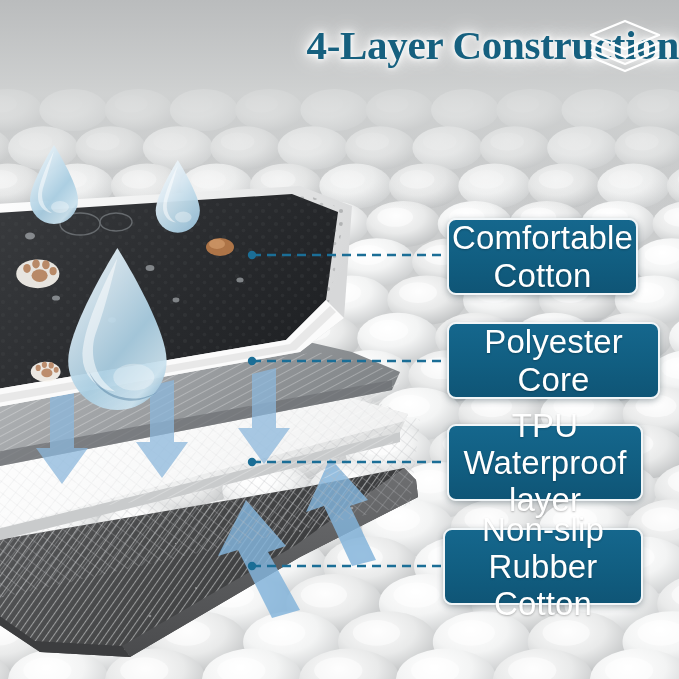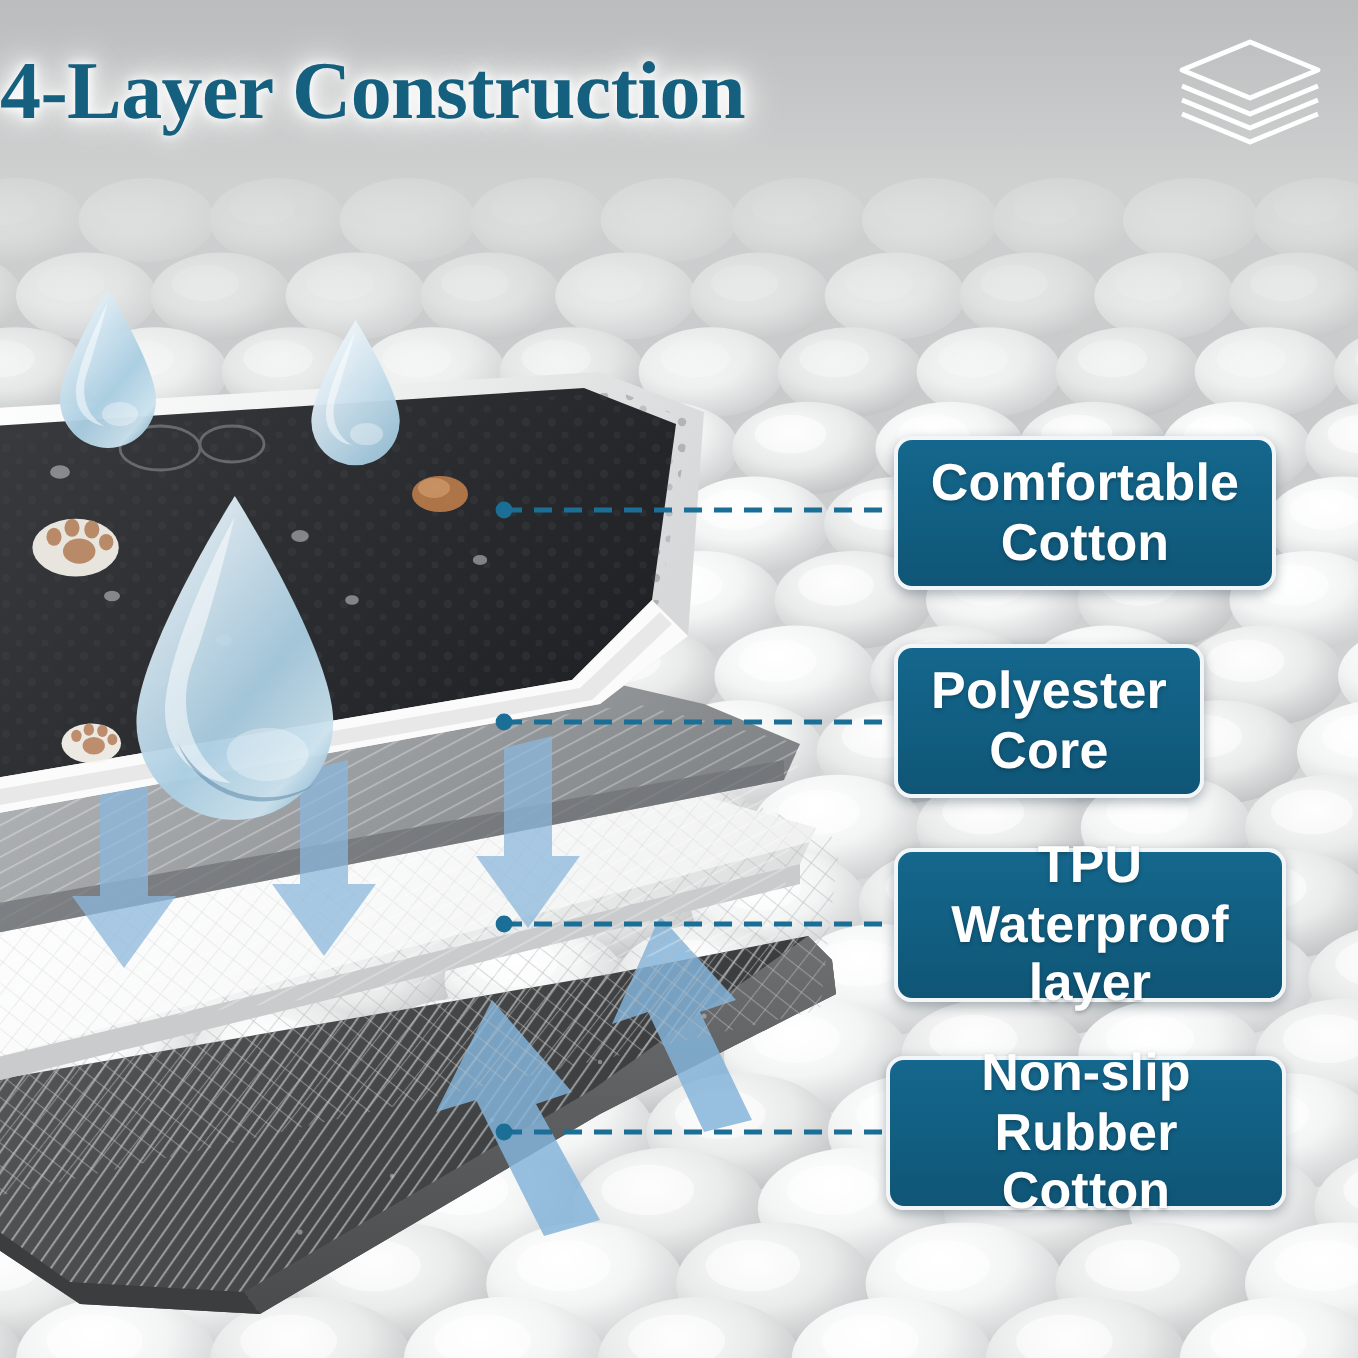--- a/index.html
+++ b/index.html
@@ -21,21 +21,21 @@
   
   .logo{position:absolute;left:14px;top:8px;width:62px;text-align:center;z-index:20;}
   .logo .mark{display:block;height:26px;}
   .logo .word{
     display:block;font-size:8px;font-weight:bold;letter-spacing:.6px;
     color:#3b3b3b;margin-top:1px;font-family:"Liberation Sans",sans-serif;
   }
 
   
   .title{
-    position:absolute;left:0;right:0;top:21px;text-align:left;z-index:20;
+    position:absolute;left:0;right:0;top:21px;text-align:right;z-index:20;
     font-family:"Liberation Serif",serif;font-weight:bold;font-size:41px;
     letter-spacing:-.3px;color:#16607f;
     text-shadow:0 0 9px #fff,0 0 16px #fff,0 0 24px #fff,0 0 4px #fff;
   }
   .layers-icon{position:absolute;right:14px;top:17px;z-index:21;}
 
   .subtitle{
     position:absolute;left:36px;right:36px;top:80px;text-align:center;z-index:20;
     font-size:24px;line-height:1.27;color:#fdfdfd;font-weight:300;
     letter-spacing:.1px;text-shadow:0 1px 3px rgba(120,120,120,.45);
@@ -48,26 +48,26 @@
   .leaders{position:absolute;inset:0;z-index:25;}
 
   
   .label{
     position:absolute;z-index:30;box-sizing:border-box;
     background:linear-gradient(180deg,#15678d 0%,#115e81 55%,#0f5576 100%);
     border:2px solid #f2f6f8;border-radius:9px;
     box-shadow:0 2px 6px rgba(40,60,72,.38);
     color:#fff;text-align:center;
     display:flex;align-items:center;justify-content:center;
-    font-size:26px;line-height:1.13;font-weight:700;letter-spacing:.1px;
+    font-size:33px;line-height:1.13;font-weight:400;letter-spacing:.1px;
     text-shadow:0 1px 2px rgba(0,0,0,.25);
     padding:6px 24px;
   }
   #label-0{left:447px;top:218px;width:191px;height:77px;}
-  #label-1{left:447px;top:322px;width:155px;height:77px;}
+  #label-1{left:447px;top:322px;width:213px;height:77px;}
   #label-2{left:447px;top:424px;width:196px;height:77px;}
   #label-3{left:443px;top:528px;width:200px;height:77px;}
 </style>
 </head>
 <body>
 
 <div id="stage">
 
   <div class="bg-bubbles">
     <svg width="679" height="679" viewBox="0 0 679 679" style="position:absolute;inset:0;">

